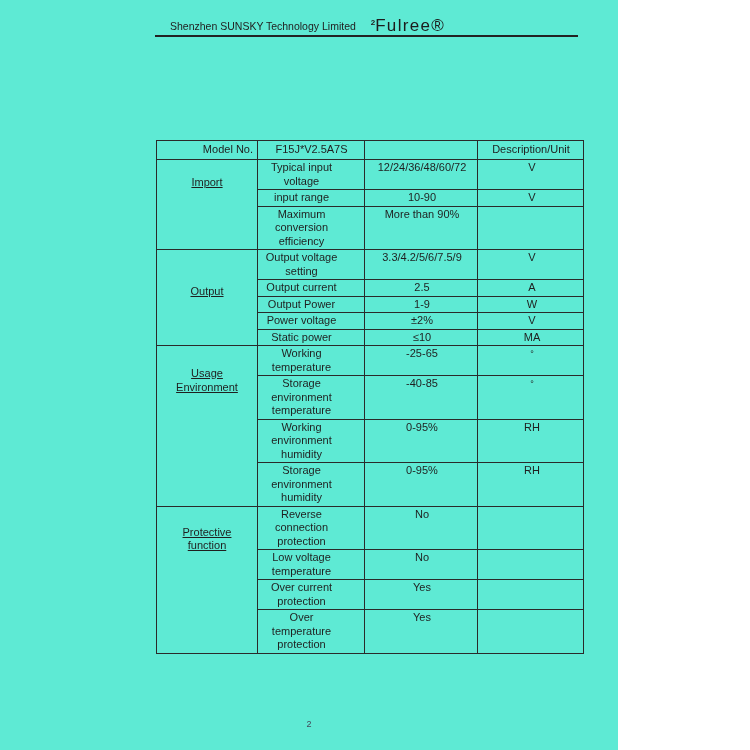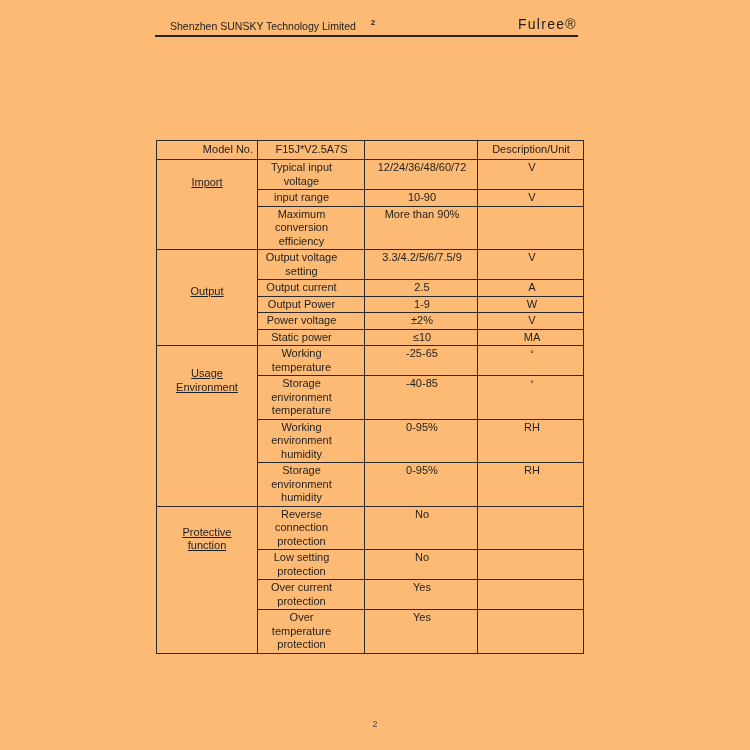--- a/index.html
+++ b/index.html
@@ -1,23 +1,23 @@
 <!DOCTYPE html>
 <html><head>
 <meta charset="utf-8">
 <style>
   * { margin: 0; padding: 0; box-sizing: border-box; }
   html, body { background: #ffffff; }
   body { font-family: "Liberation Sans", sans-serif; color: #1f1f1f; }
 
   .page {
     position: relative;
-    width: 750px;
+    width: 618px;
     height: 750px;
-    background: #fdba74;
+    background: #5eead4;
     overflow: hidden;
   }
 
   
   .doc-header { position: absolute; left: 0; top: 0; width: 100%; height: 40px; }
   .company {
     position: absolute;
     left: 170px; top: 18px;
     font-size: 10.5px;
     color: #222;
@@ -26,21 +26,21 @@
   .sup2 {
     font-size: 8px;
     font-weight: bold;
     vertical-align: super;
     margin-left: 15px;
     color: #222;
   }
   .brand {
     position: absolute;
     right: 173px; top: 16px;
-    font-size: 14px;
+    font-size: 17px;
     letter-spacing: 1.3px;
     color: #1c1c1c;
     white-space: nowrap;
   }
   .header-rule {
     position: absolute;
     left: 155px; top: 35px;
     width: 423px; height: 0;
     border-top: 2px solid #222;
   }
@@ -194,21 +194,21 @@
           <td class="value-cell">0-95%</td>
           <td class="unit-cell">RH</td>
         </tr>
         <tr>
           <td class="group-cell g3" rowspan="4">Protective function</td>
           <td class="param-cell">Reverse connection protection</td>
           <td class="value-cell">No</td>
           <td class="unit-cell"></td>
         </tr>
         <tr>
-          <td class="param-cell">Low setting protection</td>
+          <td class="param-cell">Low voltage temperature</td>
           <td class="value-cell">No</td>
           <td class="unit-cell"></td>
         </tr>
         <tr>
           <td class="param-cell">Over current protection</td>
           <td class="value-cell">Yes</td>
           <td class="unit-cell"></td>
         </tr>
         <tr>
           <td class="param-cell">Over temperature protection</td>

